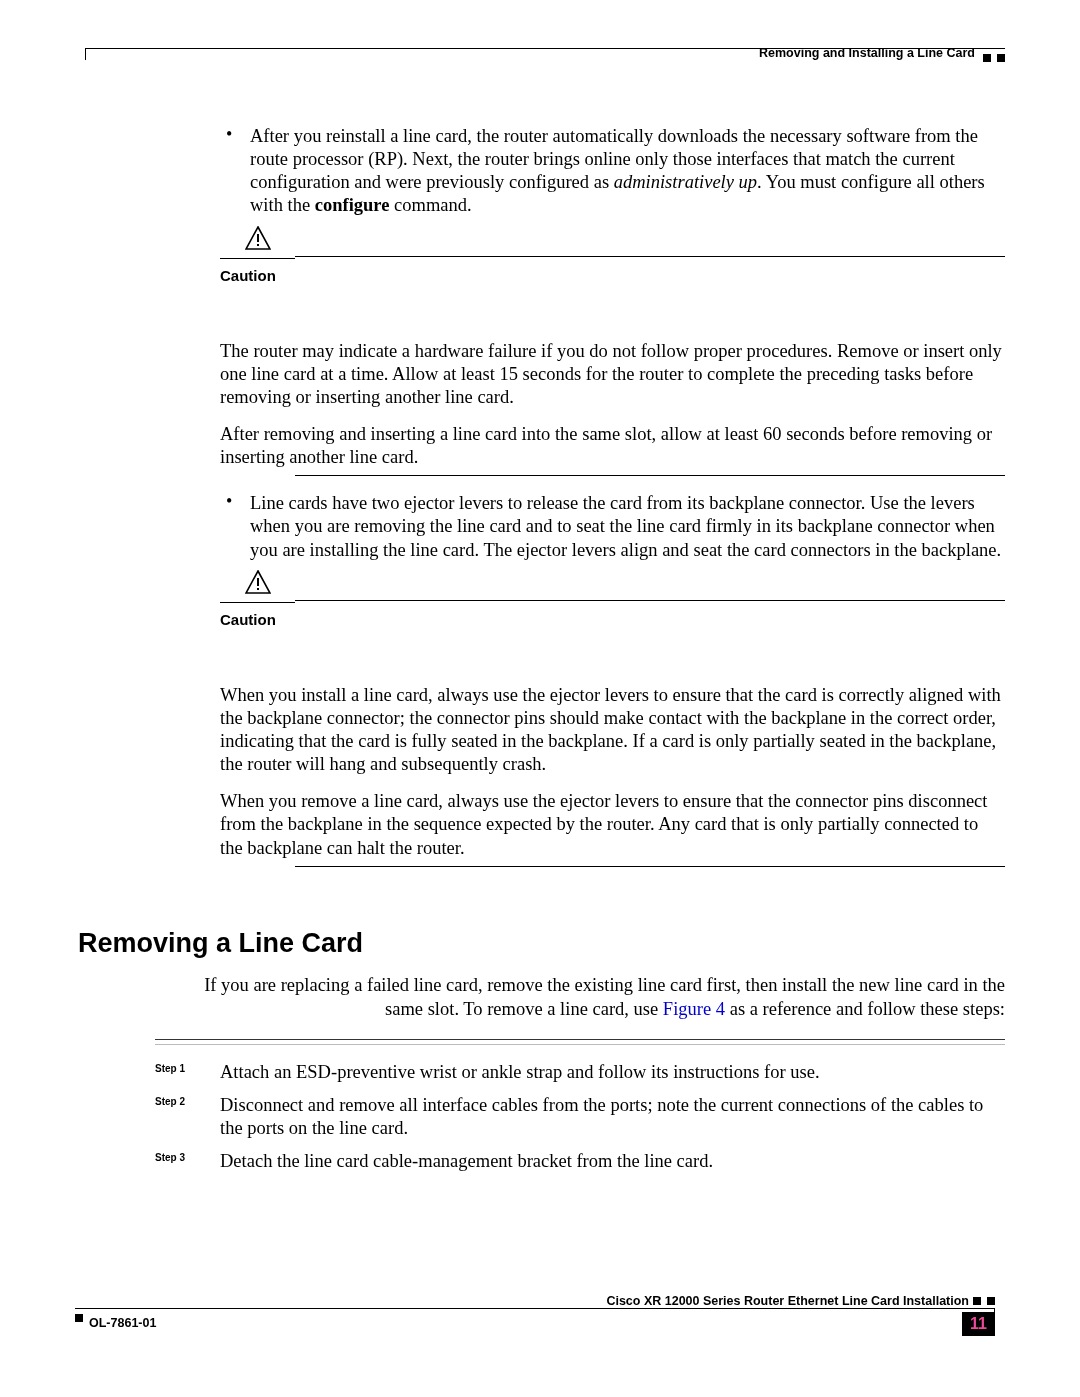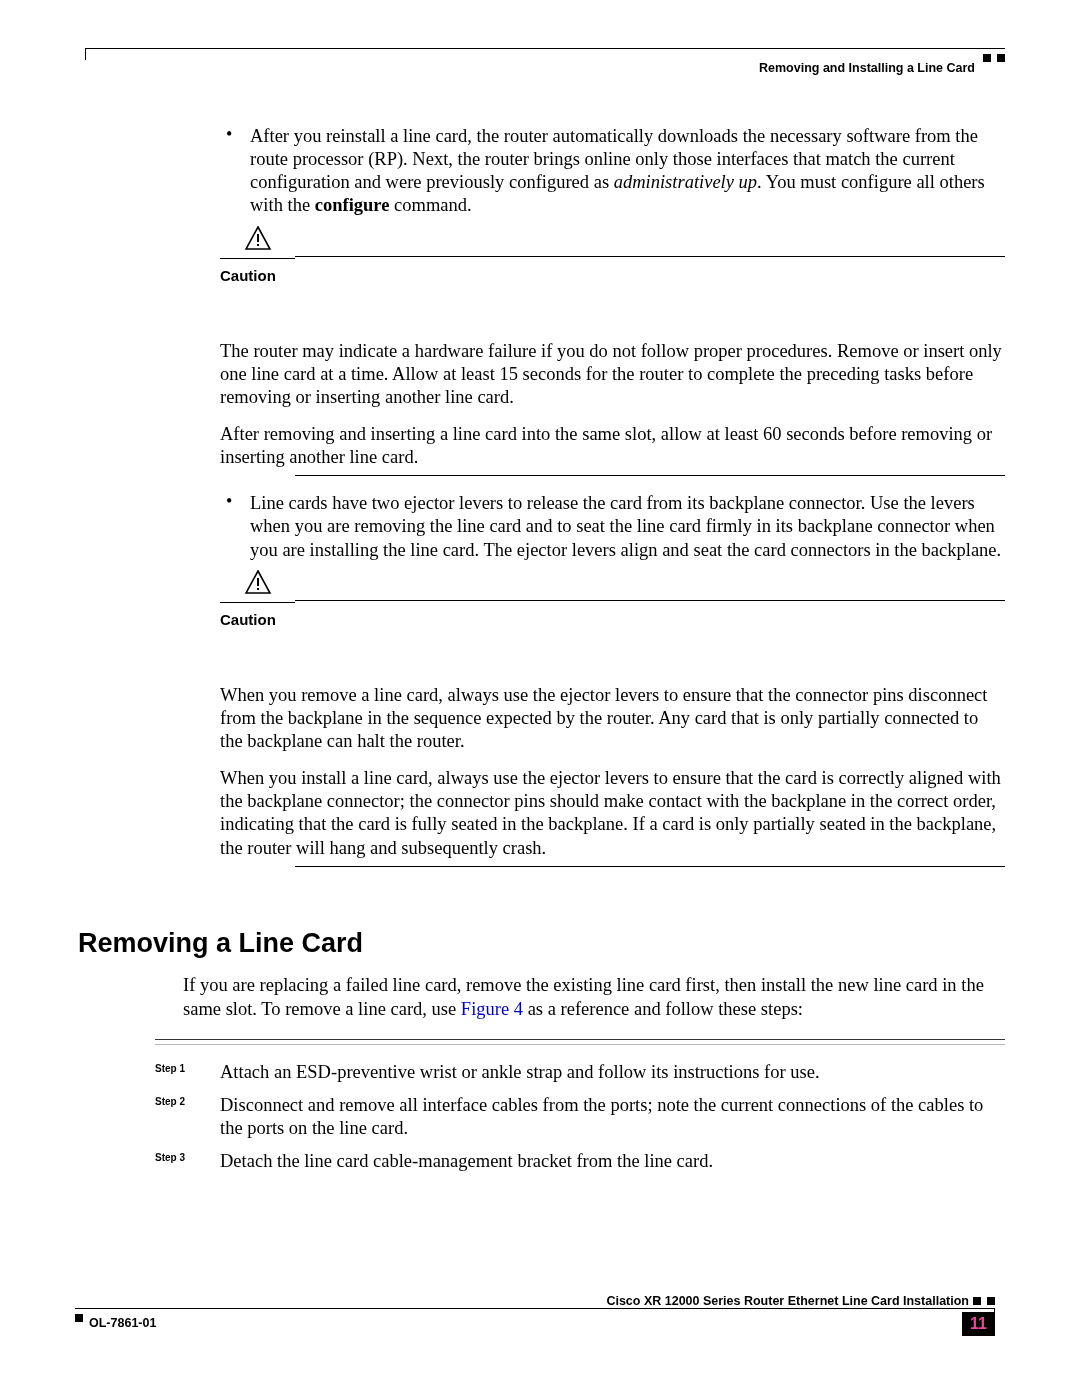--- a/index.html
+++ b/index.html
@@ -45,21 +45,21 @@
     top: 14px;
     width: 8px;
     height: 8px;
     background: #000;
   }
   .header-rule .sq.r1 { right: 0; }
   .header-rule .sq.r2 { right: 14px; }
   .header-title {
     position: absolute;
     right: 30px;
-    top: 21px;
+    top: 6px;
     font-family: Arial, Helvetica, sans-serif;
     font-weight: bold;
     font-size: 12.5px;
   }
 
   
   .content {
     position: absolute;
     top: 85px;
     left: 0;
@@ -135,20 +135,21 @@
     font-family: Arial, Helvetica, sans-serif;
     font-weight: bold;
     font-size: 27px;
     margin-top: 60px;
     margin-bottom: 14px;
     margin-left: 3px;
   }
   .section-intro {
     margin-left: 108px;
     margin-bottom: 4px;
+    text-align: right;
   }
   .link { color: #0000cc; }
 
   
   .step-divider {
     margin-left: 80px;
     margin-right: 0;
     height: 12px;
     margin-top: 18px;
     margin-bottom: 10px;
@@ -298,22 +299,22 @@
               <rect x="12" y="8" width="2" height="8" fill="#000"></rect>
               <rect x="12" y="18" width="2" height="2" fill="#000"></rect>
             </svg>
           </span>
         </div>
         <div class="caution-rule-cell"></div>
       </div>
       <div class="caution-body">
         <div class="caution-label">Caution</div>
         <div class="caution-text">
+          <p>When you install a line card, always use the ejector levers to ensure that the card is correctly aligned with the backplane connector; the connector pins should make contact with the backplane in the correct order, indicating that the card is fully seated in the backplane. If a card is only partially seated in the backplane, the router will hang and subsequently crash.</p>
           <p>When you remove a line card, always use the ejector levers to ensure that the connector pins disconnect from the backplane in the sequence expected by the router. Any card that is only partially connected to the backplane can halt the router.</p>
-          <p>When you install a line card, always use the ejector levers to ensure that the card is correctly aligned with the backplane connector; the connector pins should make contact with the backplane in the correct order, indicating that the card is fully seated in the backplane. If a card is only partially seated in the backplane, the router will hang and subsequently crash.</p>
         </div>
       </div>
       <div class="caution-end-rule"></div>
     </div>
 
     <h2 class="section-h2">Removing a Line Card</h2>
 
     <p class="section-intro">
       <span>If you are replacing a failed line card, remove the existing line card first, then install the new line card in the same slot. To remove a line card, use </span><span class="link">Figure 4</span><span> as a reference and follow these steps:</span>
     </p>

